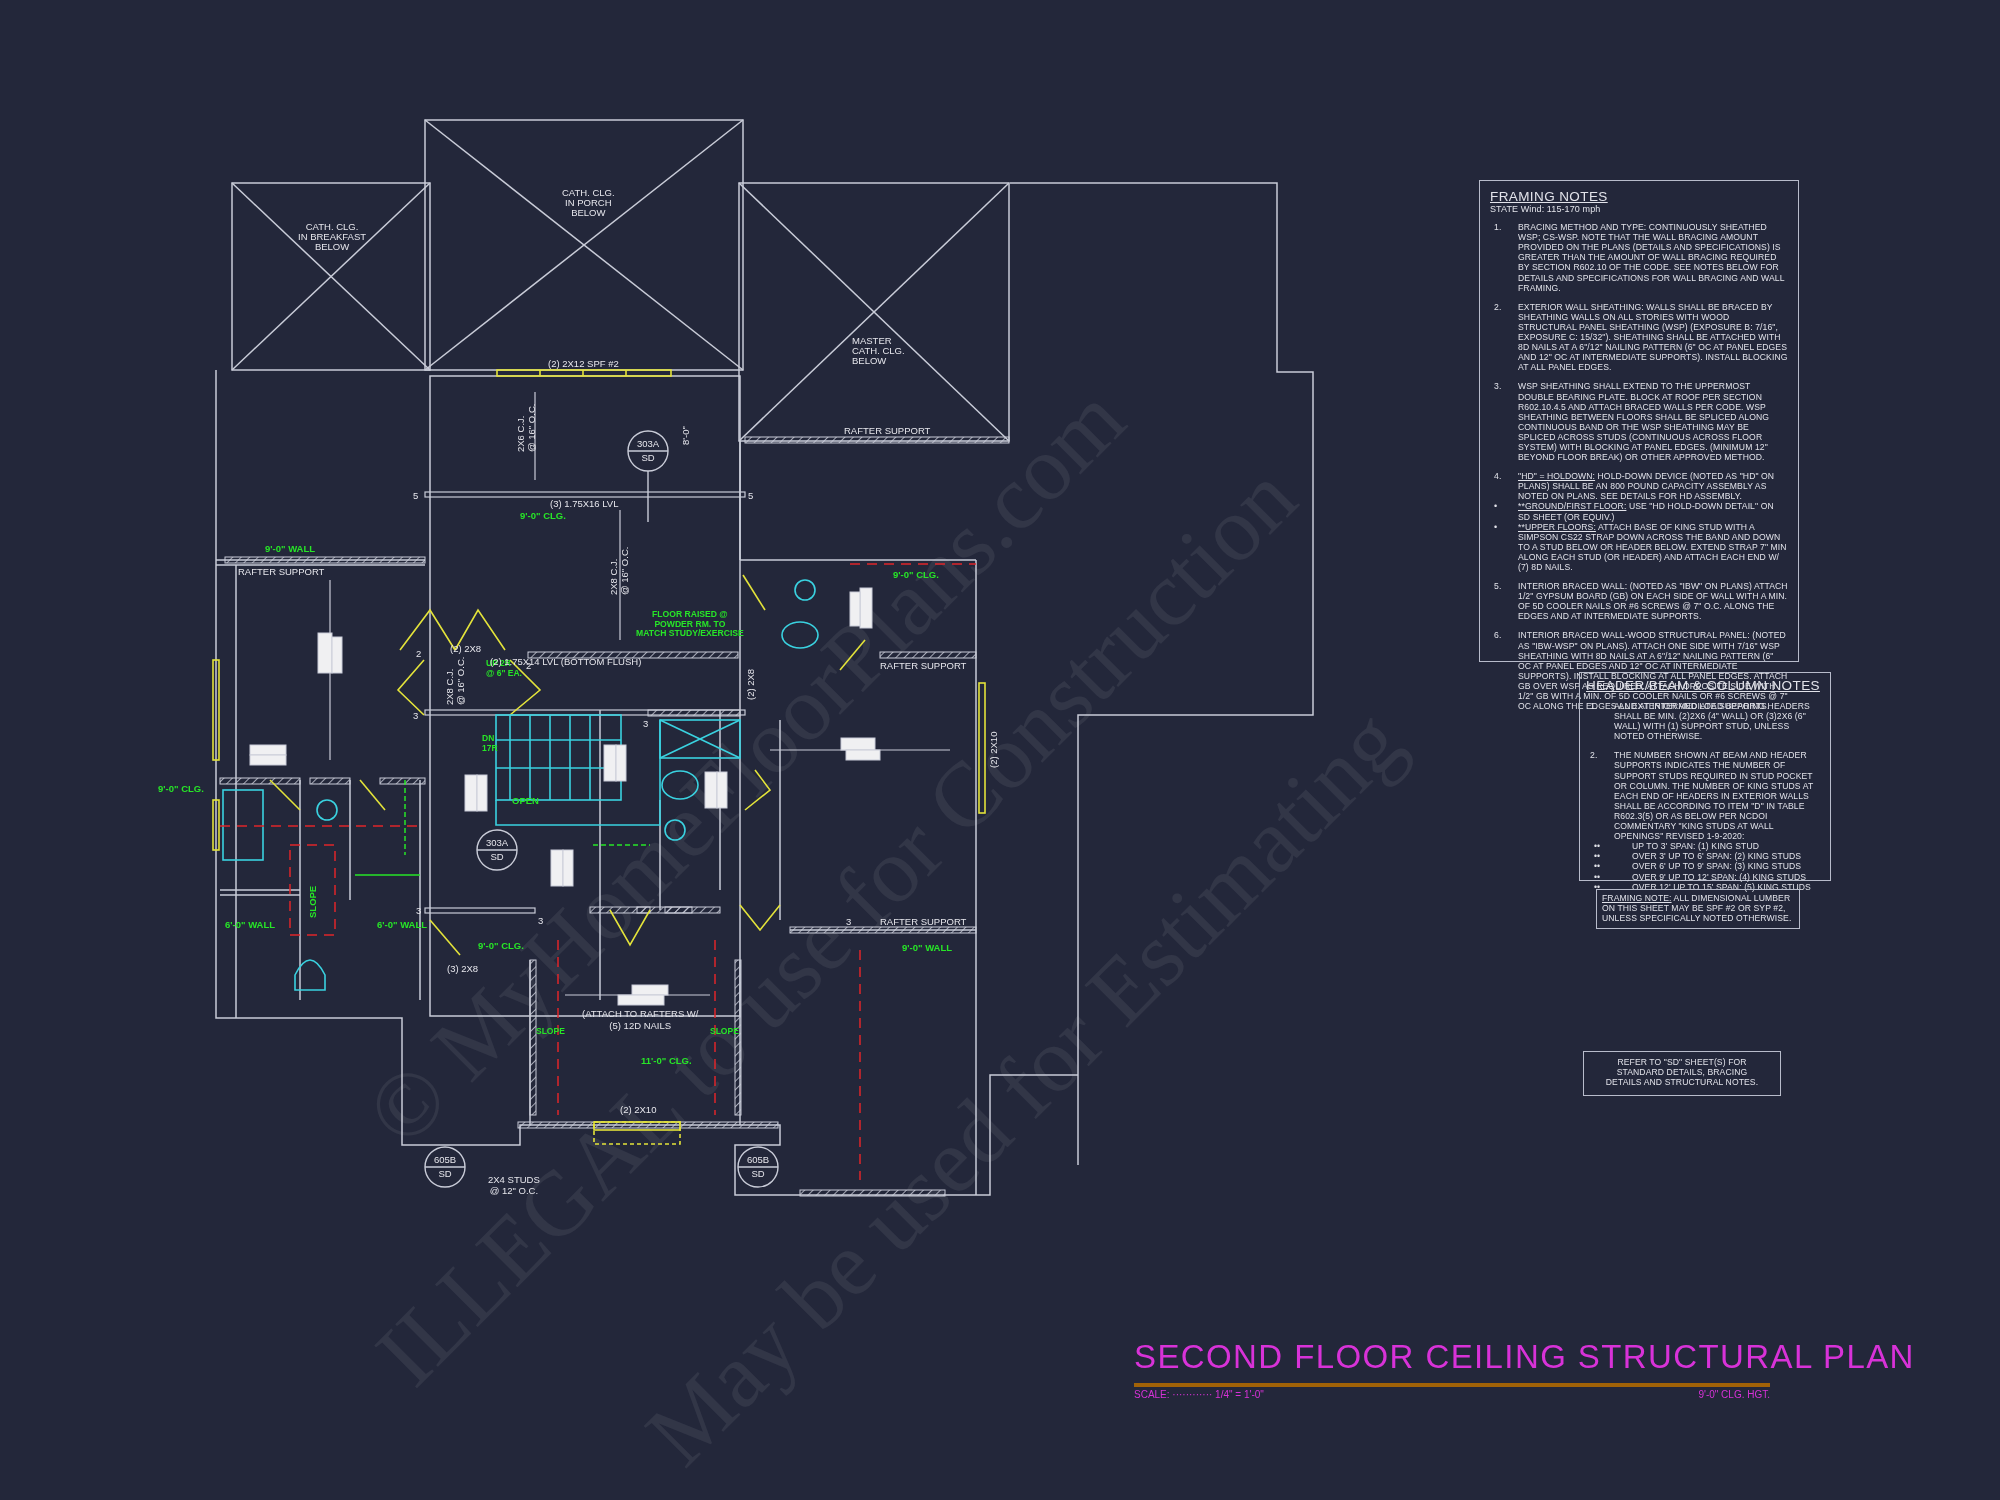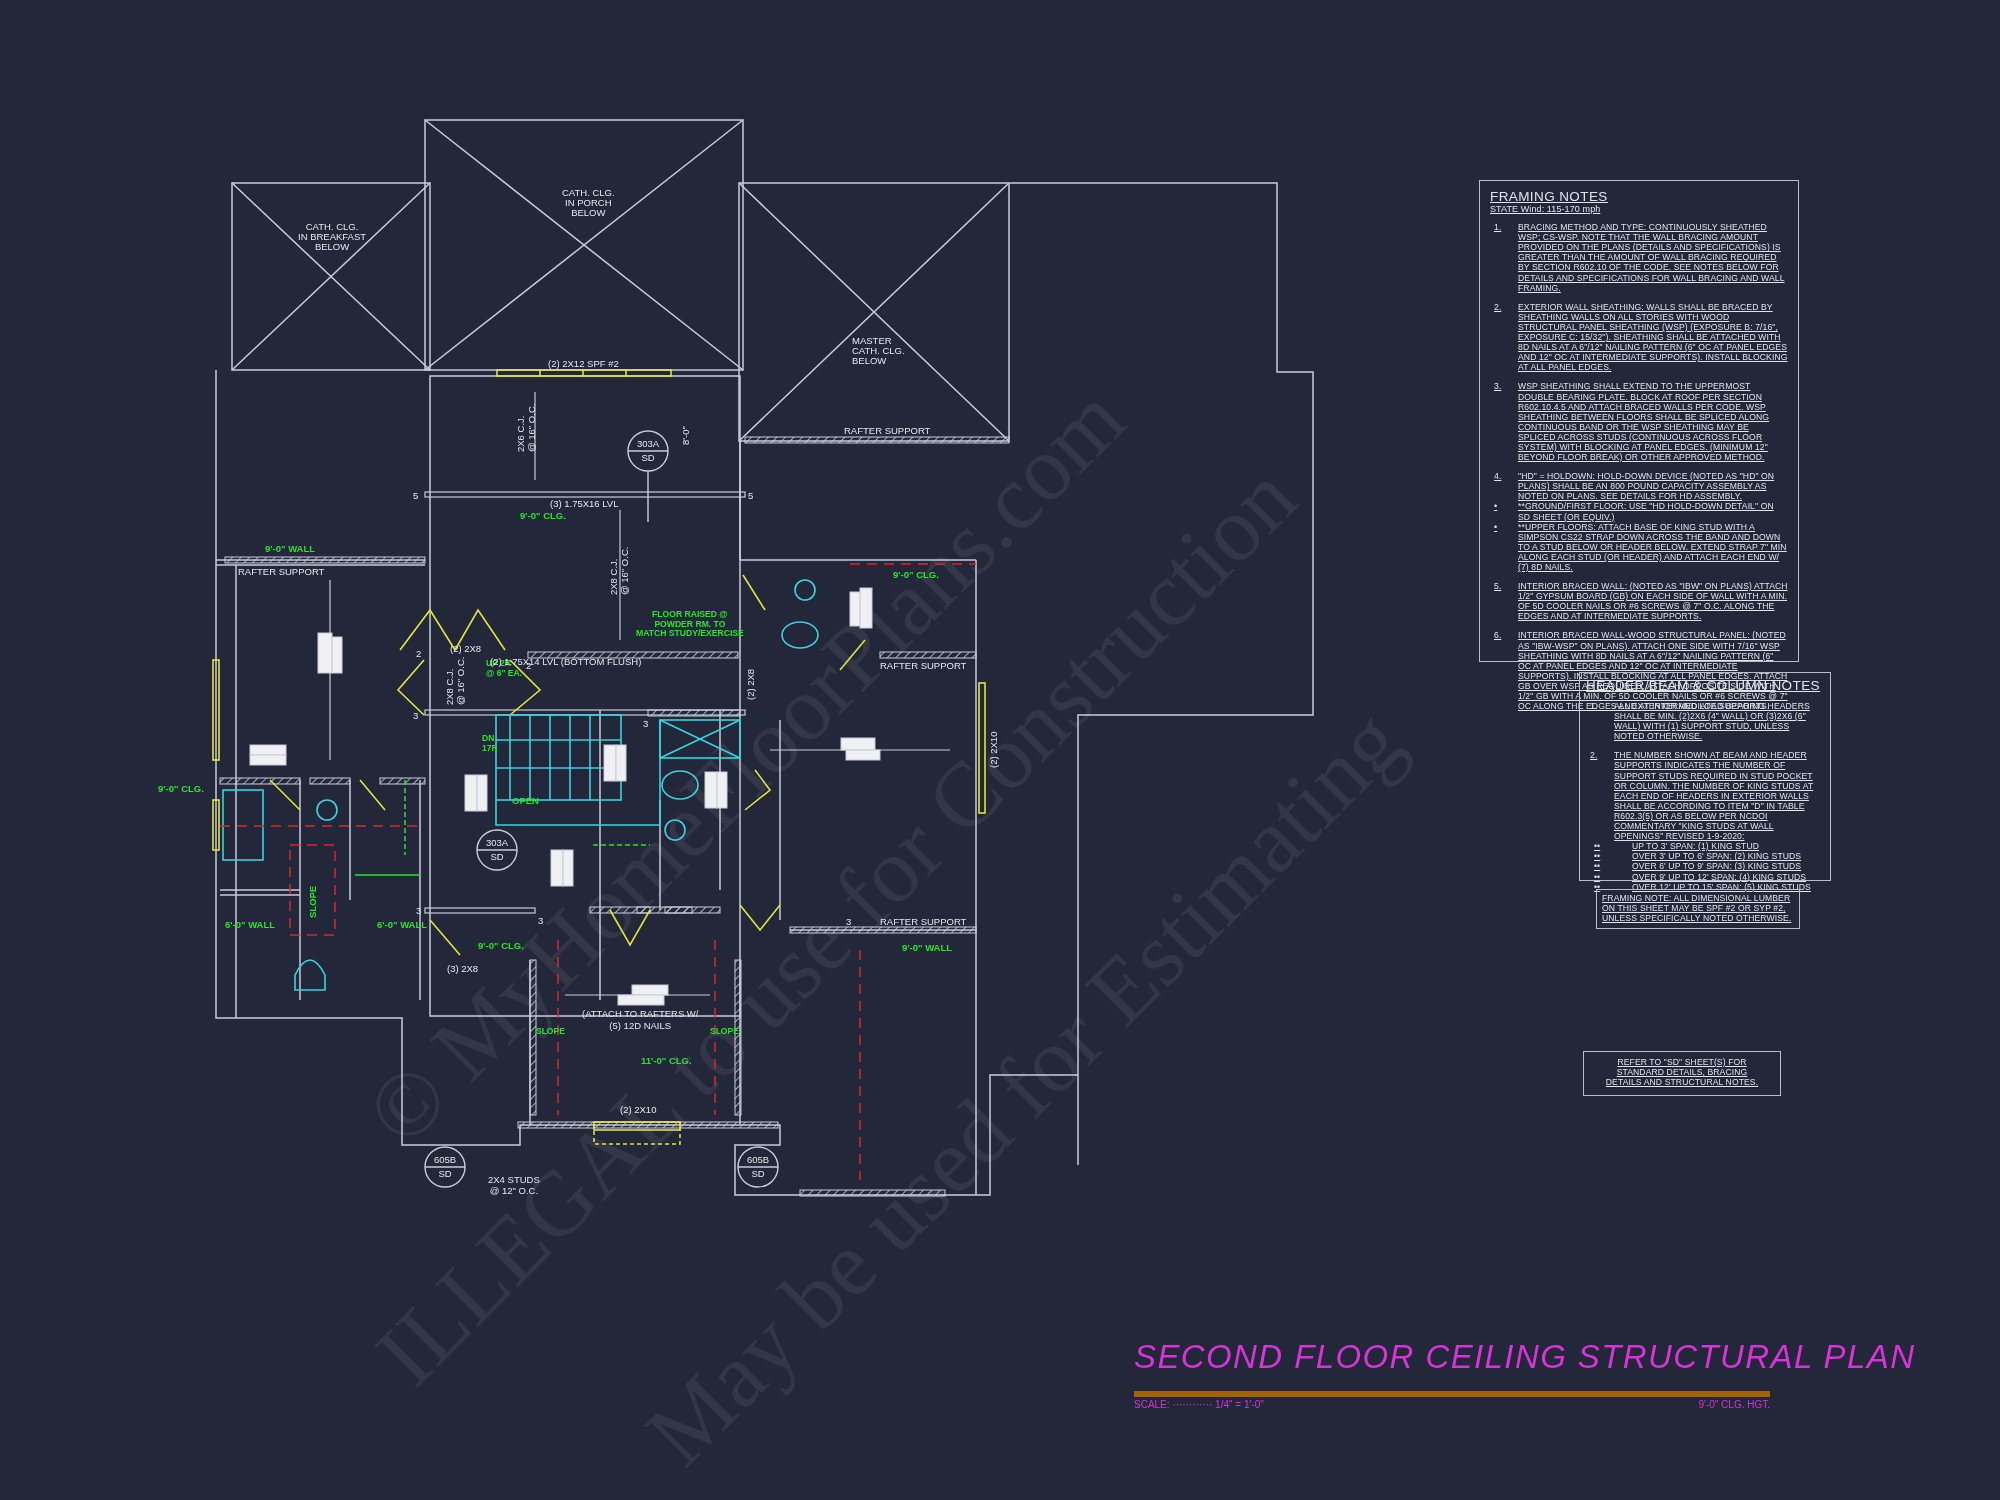--- a/index.html
+++ b/index.html
@@ -1,31 +1,31 @@
 <!DOCTYPE html>
 <html><head>
 <meta charset="utf-8">
 <style>
   html,body{margin:0;padding:0;}
   body{width:2000px;height:1500px;background:#23273a;overflow:hidden;position:relative;font-family:"Liberation Sans",sans-serif;color:#e6e6ec;}
   #sheet{position:absolute;left:0;top:0;width:2000px;height:1500px;}
   .watermark{position:absolute;font-family:"Liberation Serif",serif;color:rgba(255,255,255,0.07);font-size:92px;white-space:nowrap;transform-origin:left bottom;transform:rotate(-45deg);pointer-events:none;}
-  .notes-box{position:absolute;border:1.5px solid #b8bccb;background:transparent;color:#e2e3ea;font-size:8.6px;line-height:10.1px;text-transform:uppercase;letter-spacing:0.1px;text-decoration:underline;}
+  .notes-box{position:absolute;border:1.5px solid #b8bccb;background:transparent;color:#e2e3ea;font-size:8.6px;line-height:10.1px;text-transform:uppercase;letter-spacing:0.1px;}
   .notes-title{font-size:13.5px;text-decoration:underline;letter-spacing:0.4px;line-height:15px;}
   .notes-sub{font-size:9px;margin-bottom:8px;text-transform:none;}
   .note{display:flex;margin-bottom:9px;}
   .note-num{width:24px;flex:none;padding-left:4px;}
   .note-text{flex:1;}
   .bullet{display:flex;margin-bottom:0;}
   .bullet .note-num{font-size:9px;}
   .u{text-decoration:underline;}
   .sub-item{display:flex;}
   .sub-item .dot{width:38px;flex:none;padding-left:8px;}
   #title-block{position:absolute;left:1134px;top:1340px;width:636px;}
-  #title-text{color:#d832d8;font-size:33px;letter-spacing:1.4px;white-space:nowrap;border-bottom:6px solid #a16207;line-height:34px;padding-bottom:17px;font-style:italic;}
+  #title-text{color:#d832d8;font-size:33px;letter-spacing:1.4px;white-space:nowrap;border-bottom:4px solid #a16207;line-height:34px;padding-bottom:9px;}
   #title-scale-row{display:flex;justify-content:space-between;color:#d832d8;font-size:10px;margin-top:2px;}
 </style>
 </head>
 <body>
 
 <div id="sheet">
 
   <div class="watermark" style="left:420px;top:1060px;">© MyHomeFloorPlans.com</div>
   <div class="watermark" style="left:430px;top:1300px;">ILLEGAL to use for Construction</div>
   <div class="watermark" style="left:700px;top:1380px;">May be used for Estimating</div>

